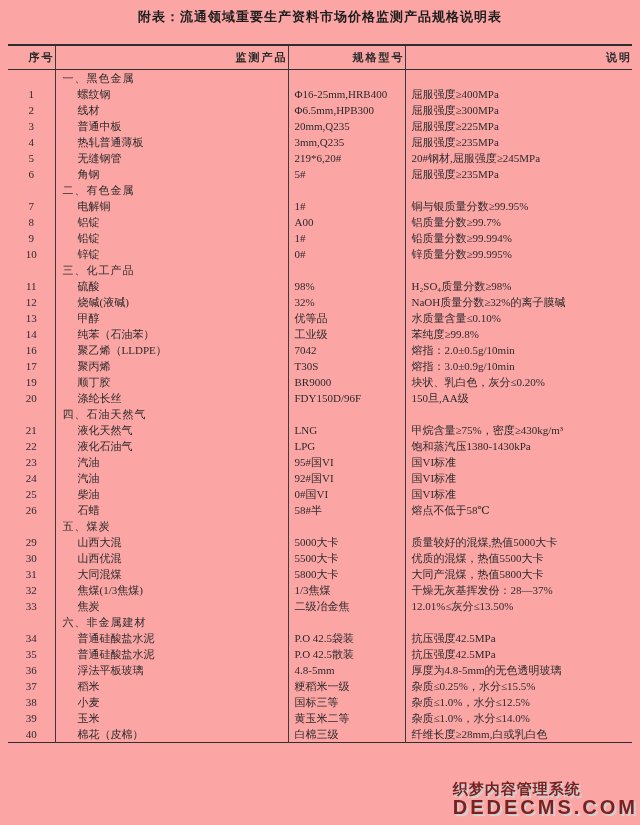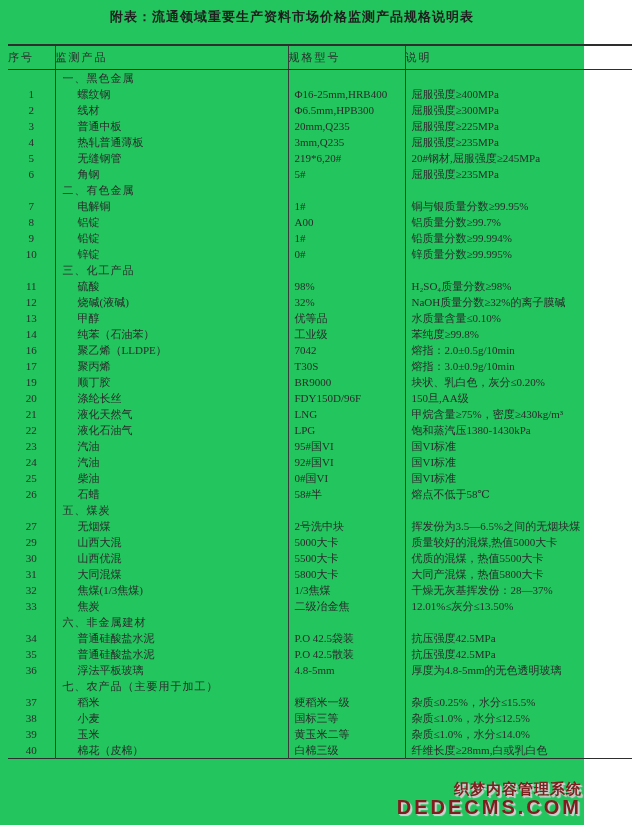--- a/index.html
+++ b/index.html
@@ -4,21 +4,21 @@
 <style>
   * { margin: 0; padding: 0; box-sizing: border-box; }
   html, body { background: #ffffff; }
   body {
     width: 640px; height: 825px;
     font-family: "Liberation Serif", "DejaVu Serif", serif;
     color: #232323;
     position: relative;
     overflow: hidden;
   }
-  .page { position: relative; width: 584px; height: 825px; background: #22c55e; }
+  .page { position: relative; width: 640px; height: 825px; background: #fca5a5; }
 
   .doc-title {
     position: absolute;
     top: 8px; left: 0; width: 100%;
     text-align: center;
     font-size: 13px;
     font-weight: bold;
     letter-spacing: 1px;
     color: #1e1e1e;
   }
@@ -42,38 +42,37 @@
     border-left: 1px solid #3a3a3a;
     vertical-align: middle;
     overflow: hidden;
     white-space: nowrap;
   }
   .spec-table th:first-child, .spec-table td:first-child { border-left: none; }
   .spec-table th:last-child, .spec-table td:last-child { border-right: none; }
 
   .spec-table thead th {
     height: 24px;
-    font-weight: normal;
-    text-align: left;
+    font-weight: bold;
+    text-align: right;
     letter-spacing: 2px;
     border-bottom: 1px solid #2e2e2e;
     color: #2b2b2b;
   }
 
   .spec-table tbody td { height: 16px; line-height: 16px; }
   td.col-no   { text-align: center; }
   td.col-product { padding-left: 22px; }
   td.col-product.section { padding-left: 7px; letter-spacing: 1px; }
   td.col-spec { padding-left: 6px; }
   td.col-desc { padding-left: 6px; }
 
   .watermark {
     position: absolute;
     right: 2px; bottom: 8px;
-    text-align: right;
     font-family: "Liberation Sans", sans-serif;
     font-weight: bold;
     line-height: 1.0;
     z-index: 5;
     margin-top: 6px;
   }
   .watermark .wm-line1 {
     font-size: 15px;
     letter-spacing: 1px;
     text-shadow: 1px 1px 0 #c9c9c9, 2px 2px 1px #d6d6d6;
@@ -228,20 +227,26 @@
           <td class="col-spec">BR9000</td>
           <td class="col-desc">块状、乳白色，灰分≤0.20%</td>
         </tr>
         <tr>
           <td class="col-no">20</td>
           <td class="col-product">涤纶长丝</td>
           <td class="col-spec">FDY150D/96F</td>
           <td class="col-desc">150旦,AA级</td>
         </tr>
         <tr>
+          <td class="col-no"></td>
+          <td class="col-product section">四、石油天然气</td>
+          <td class="col-spec"></td>
+          <td class="col-desc"></td>
+        </tr>
+        <tr>
           <td class="col-no">21</td>
           <td class="col-product">液化天然气</td>
           <td class="col-spec">LNG</td>
           <td class="col-desc">甲烷含量≥75%，密度≥430kg/m³</td>
         </tr>
         <tr>
           <td class="col-no">22</td>
           <td class="col-product">液化石油气</td>
           <td class="col-spec">LPG</td>
           <td class="col-desc">饱和蒸汽压1380-1430kPa</td>
@@ -270,26 +275,20 @@
           <td class="col-spec">58#半</td>
           <td class="col-desc">熔点不低于58℃</td>
         </tr>
         <tr>
           <td class="col-no"></td>
           <td class="col-product section">五、煤炭</td>
           <td class="col-spec"></td>
           <td class="col-desc"></td>
         </tr>
         <tr>
-          <td class="col-no">27</td>
-          <td class="col-product">无烟煤</td>
-          <td class="col-spec">2号洗中块</td>
-          <td class="col-desc">挥发份为3.5—6.5%之间的无烟块煤</td>
-        </tr>
-        <tr>
           <td class="col-no">29</td>
           <td class="col-product">山西大混</td>
           <td class="col-spec">5000大卡</td>
           <td class="col-desc">质量较好的混煤,热值5000大卡</td>
         </tr>
         <tr>
           <td class="col-no">30</td>
           <td class="col-product">山西优混</td>
           <td class="col-spec">5500大卡</td>
           <td class="col-desc">优质的混煤，热值5500大卡</td>
@@ -330,26 +329,20 @@
           <td class="col-spec">P.O 42.5散装</td>
           <td class="col-desc">抗压强度42.5MPa</td>
         </tr>
         <tr>
           <td class="col-no">36</td>
           <td class="col-product">浮法平板玻璃</td>
           <td class="col-spec">4.8-5mm</td>
           <td class="col-desc">厚度为4.8-5mm的无色透明玻璃</td>
         </tr>
         <tr>
-          <td class="col-no"></td>
-          <td class="col-product section">七、农产品（主要用于加工）</td>
-          <td class="col-spec"></td>
-          <td class="col-desc"></td>
-        </tr>
-        <tr>
           <td class="col-no">37</td>
           <td class="col-product">稻米</td>
           <td class="col-spec">粳稻米一级</td>
           <td class="col-desc">杂质≤0.25%，水分≤15.5%</td>
         </tr>
         <tr>
           <td class="col-no">38</td>
           <td class="col-product">小麦</td>
           <td class="col-spec">国标三等</td>
           <td class="col-desc">杂质≤1.0%，水分≤12.5%</td>

